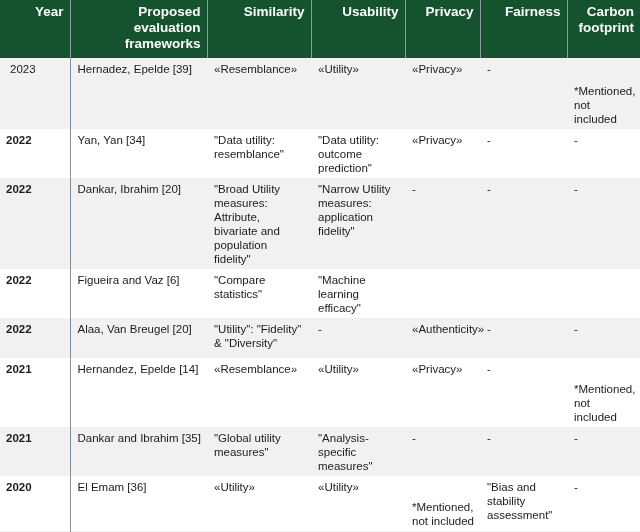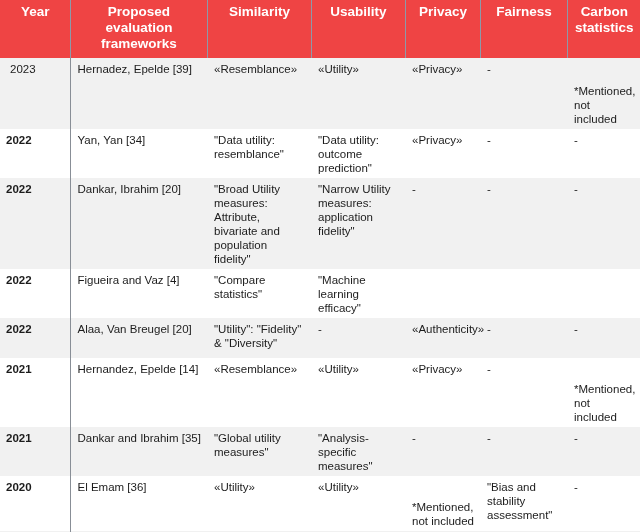--- a/index.html
+++ b/index.html
@@ -17,25 +17,25 @@
     width: 640px;
     height: 532px;
     position: relative;
   }
   table.tbl {
     width: 640px;
     border-collapse: collapse;
     table-layout: fixed;
   }
   thead th {
-    background: #ef4444;
+    background: #14532d;
     color: #ffffff;
     font-size: 13.5px;
     font-weight: bold;
-    text-align: center;
+    text-align: right;
     vertical-align: top;
     padding: 4px 6px 6px 7px;
     border-right: 1px solid #8e99a8;
     line-height: 1.18;
     height: 48px;
     box-sizing: border-box;
   }
   thead th.last { border-right: none; }
 
   tbody td {
@@ -76,21 +76,21 @@
       <col style="width:73px">
     </colgroup>
     <thead>
       <tr>
         <th>Year</th>
         <th>Proposed evaluation frameworks</th>
         <th>Similarity</th>
         <th>Usability</th>
         <th>Privacy</th>
         <th>Fairness</th>
-        <th class="last">Carbon statistics</th>
+        <th class="last">Carbon footprint</th>
       </tr>
     </thead>
     <tbody>
 
       <tr class="alt" style="height:40px">
         <td class="year first-year">2023</td>
         <td>Hernadez, Epelde [39]</td>
         <td>«Resemblance»</td>
         <td>«Utility»</td>
         <td>«Privacy»</td>
@@ -115,21 +115,21 @@
         <td>Dankar, Ibrahim [20]</td>
         <td>"Broad Utility measures: Attribute, bivariate and population fidelity"</td>
         <td>"Narrow Utility measures: application fidelity"</td>
         <td>-</td>
         <td>-</td>
         <td>-</td>
       </tr>
 
       <tr class="plain" style="height:36px">
         <td class="year">2022</td>
-        <td>Figueira and Vaz [4]</td>
+        <td>Figueira and Vaz [6]</td>
         <td>"Compare statistics"</td>
         <td>"Machine learning efficacy"</td>
         <td></td>
         <td></td>
         <td></td>
       </tr>
 
       <tr class="alt" style="height:40px">
         <td class="year">2022</td>
         <td>Alaa, Van Breugel [20]</td>

